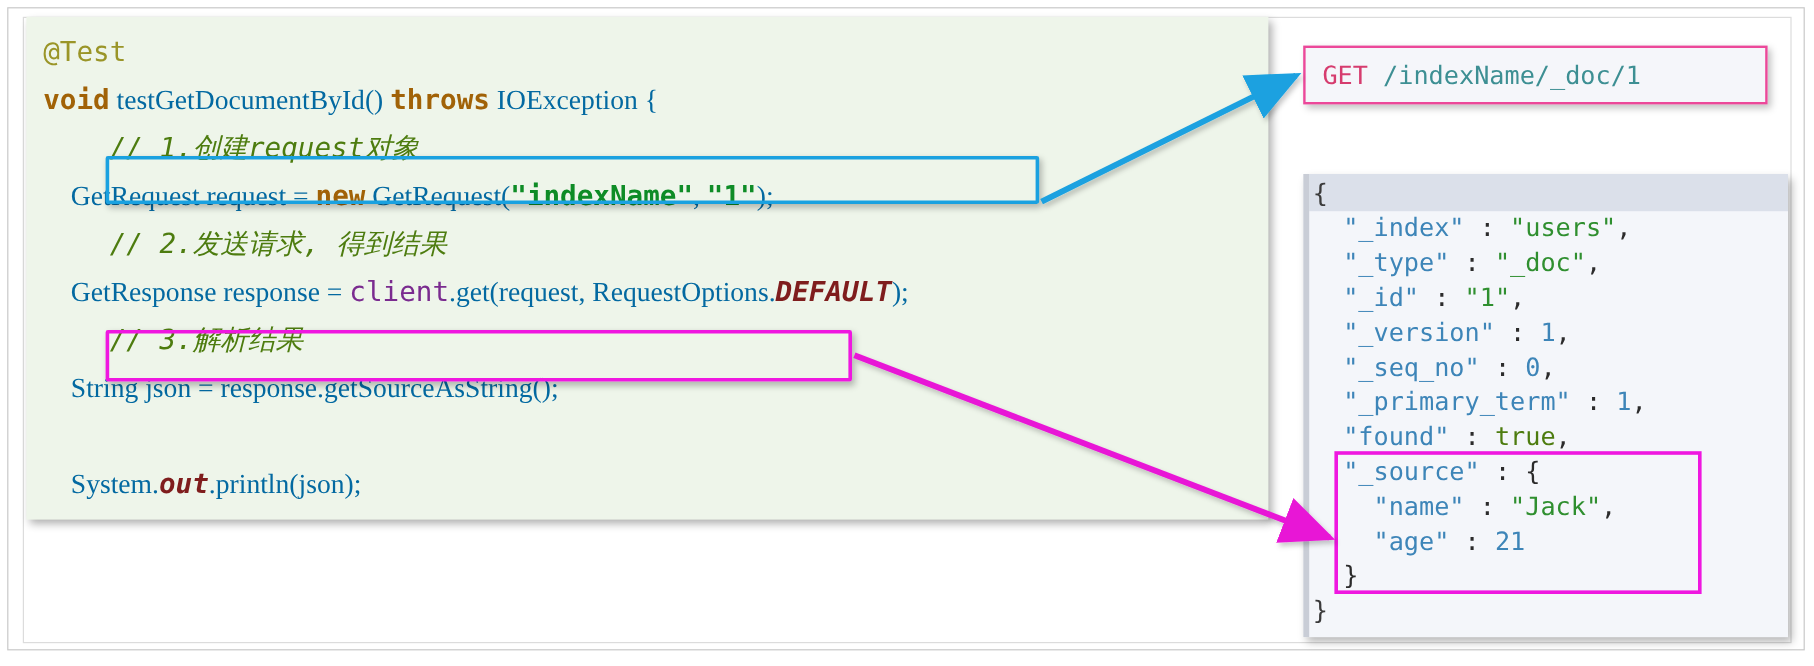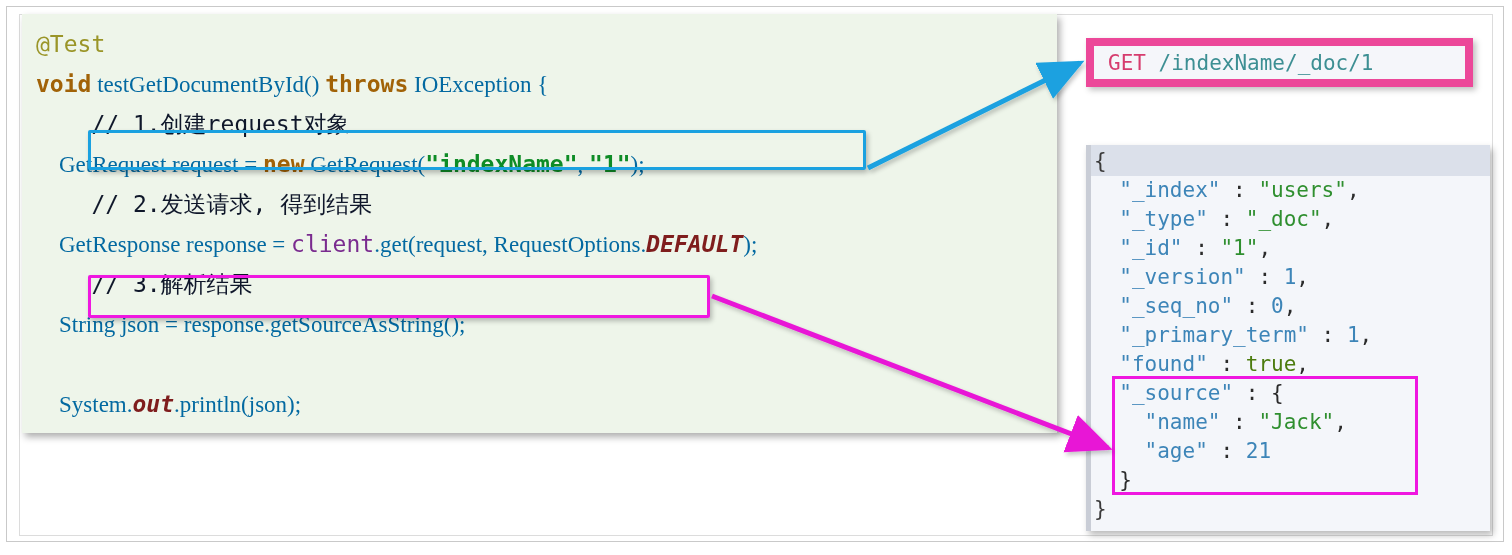--- a/index.html
+++ b/index.html
@@ -61,21 +61,21 @@
     line-height: 40px;
     white-space: pre;
     color: #2b2b2b;
     letter-spacing: 0px;
   }
   .code-line { height: 40px; }
   .tok-ann   { color: #9a9528; }
   .tok-kw    { color: #a16207; font-weight: bold; }
   .tok-plain { color: #0369a1; font-family: Liberation Serif, serif; }
   .tok-str   { color: #0e8c26; font-weight: bold; }
-  .tok-cmt   { color: #0f172a; }
+  .tok-cmt   { color: #4d7c0f; font-style: italic; }
   .tok-field { color: #7a2b8f; }
   .tok-static{ color: #7f1d1d; font-weight: bold; font-style: italic; }
 
   
   .hl-blue {
     position: absolute;
     left: 88px;
     top: 130px;
     width: 778px;
     height: 40px;
@@ -99,21 +99,21 @@
   }
 
   
   .get-box {
     position: absolute;
     left: 1086px;
     top: 38px;
     width: 387px;
     height: 49px;
     background: #f5f6fa;
-    border: 8px solid #ec4899;
+    border: 2px solid #ec4899;
     box-sizing: border-box;
     box-shadow: 3px 3px 6px rgba(0,0,0,0.25);
     display: flex;
     align-items: center;
     padding-left: 14px;
   }
   .get-text {
     font-family: "DejaVu Sans Mono", monospace;
     font-size: 21px;
     white-space: pre;

